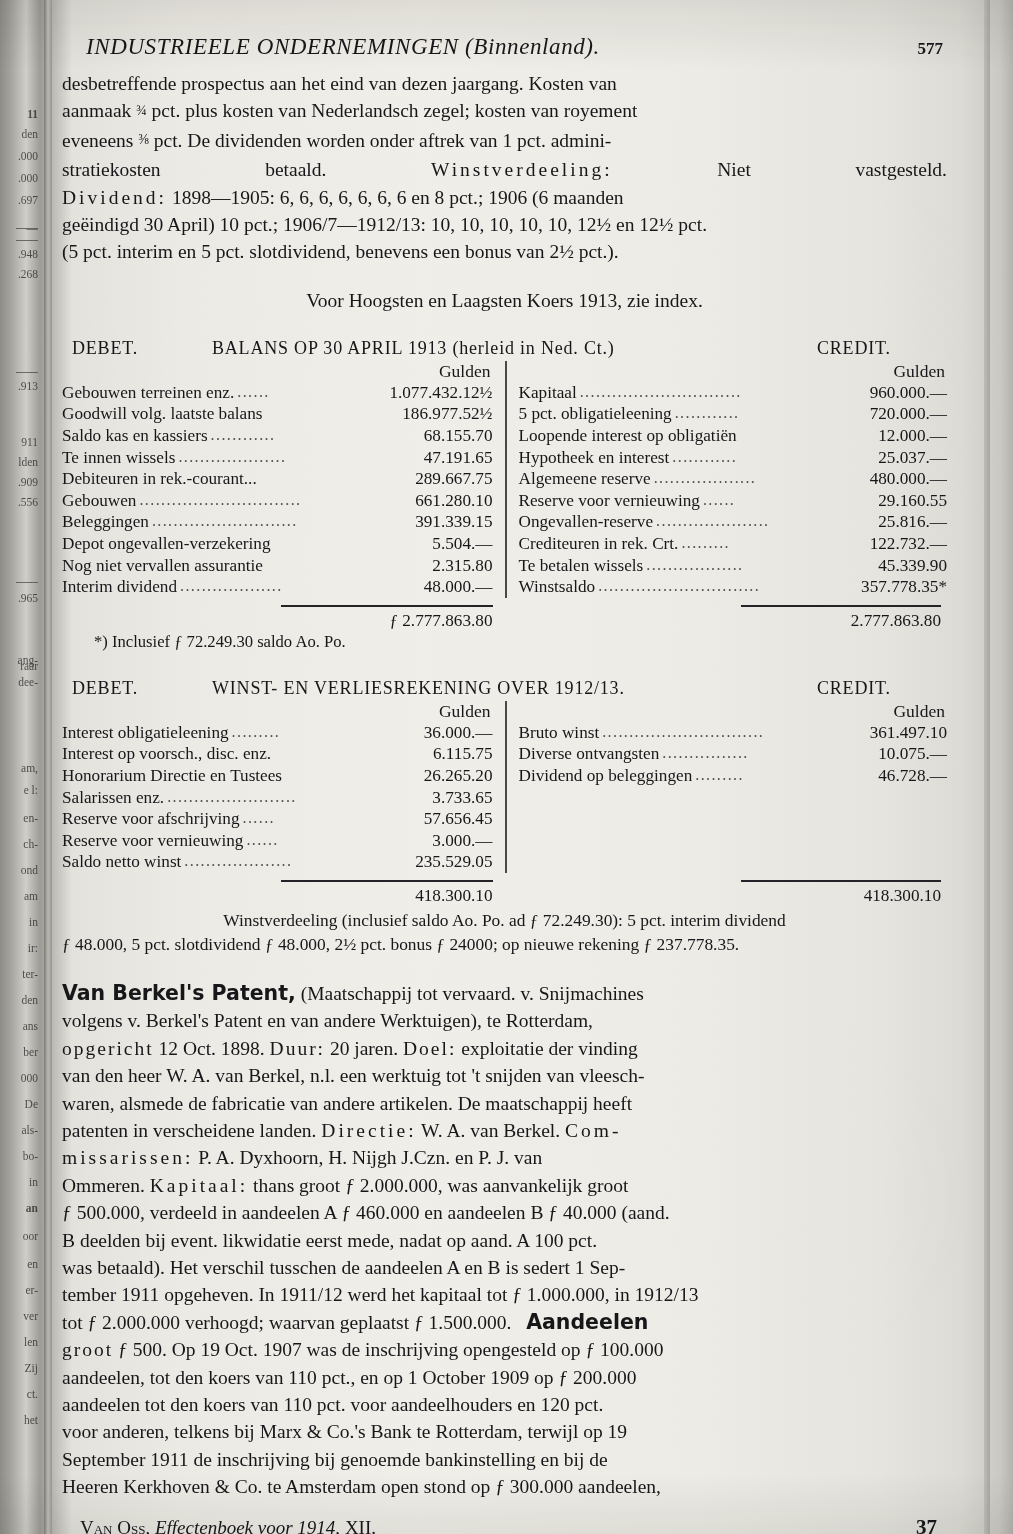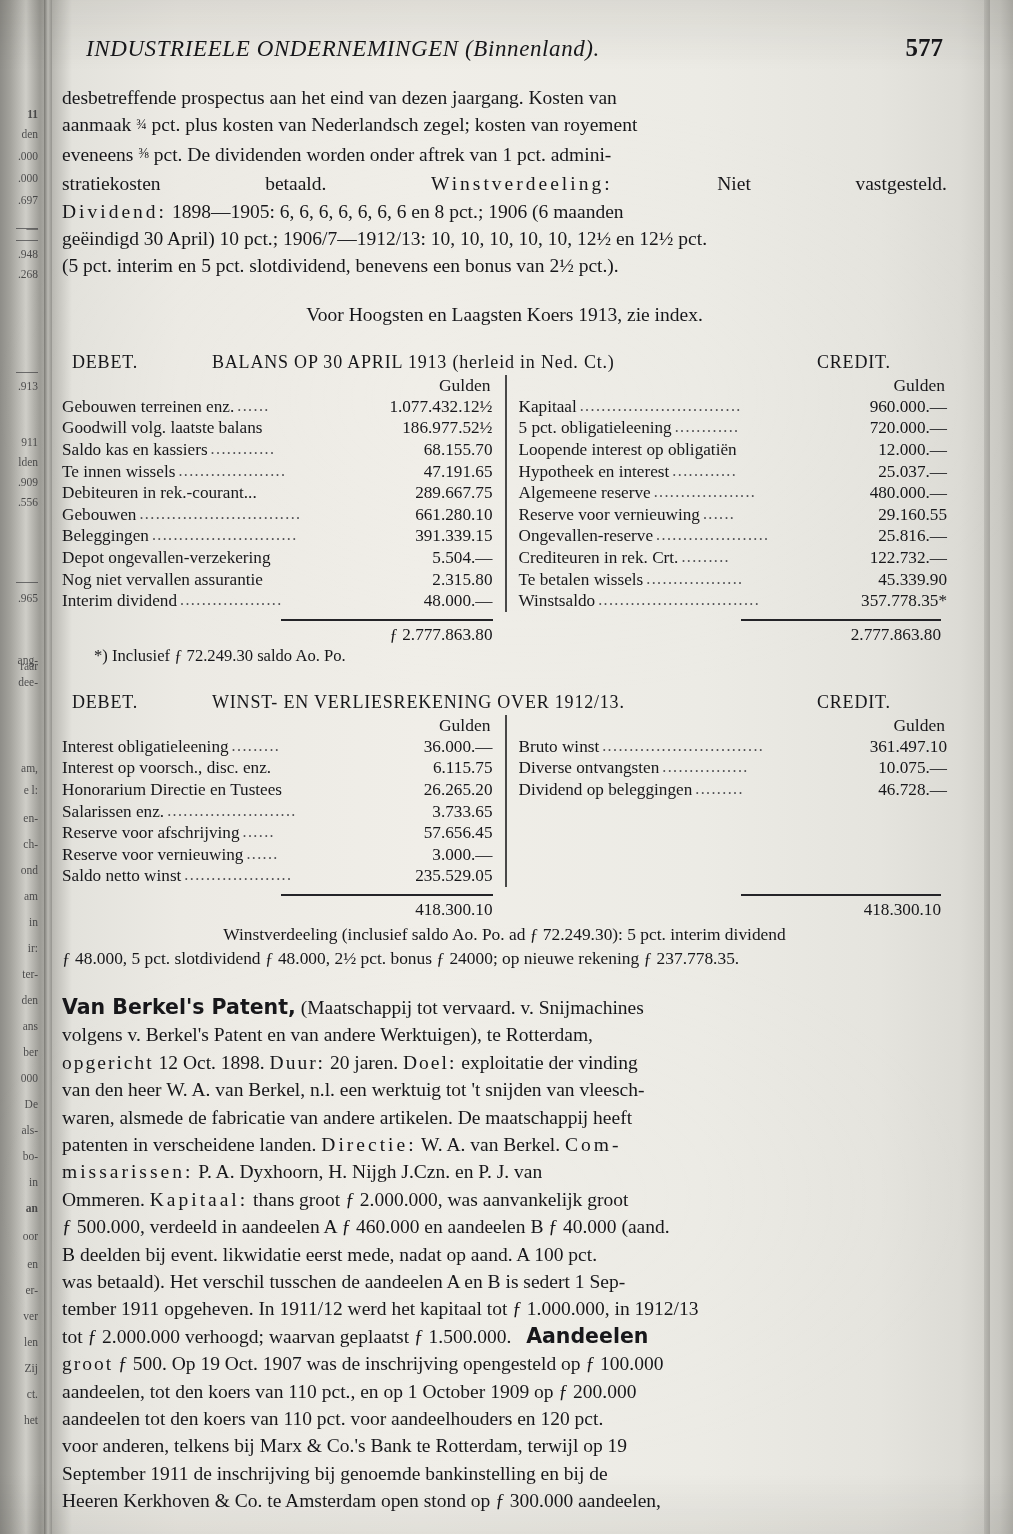--- a/index.html
+++ b/index.html
@@ -98,33 +98,33 @@
     align-items: baseline;
     font-style: italic;
     font-size: 23px;
     letter-spacing: 0.6px;
   }
   .rh-title { flex: 0 0 auto; margin-left: 24px; }
   .rh-page {
     margin-left: auto;
     font-style: normal;
     font-weight: bold;
-    font-size: 25px;
+    font-size: 17px;
     letter-spacing: 0px;
     padding-right: 4px;
   }
 
   p.body {
     margin: 0;
     font-size: 19.5px;
     line-height: 27.4px;
     text-align: justify;
     text-justify: inter-word;
   }
-  .para-block { margin-top: 22px; }
+  .para-block { margin-top: 10px; }
   .spaced { letter-spacing: 3px; }
   .spaced2 { letter-spacing: 2px; }
   .ital { font-style: italic; }
 
   .centered-note {
     margin-top: 24px;
     text-align: center;
     font-size: 19.5px;
   }
 

